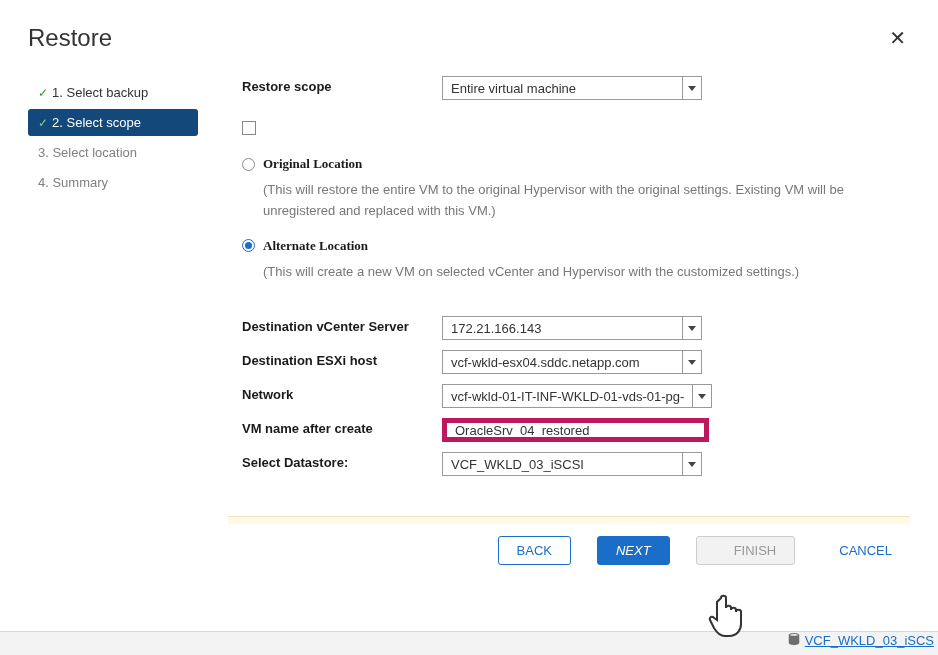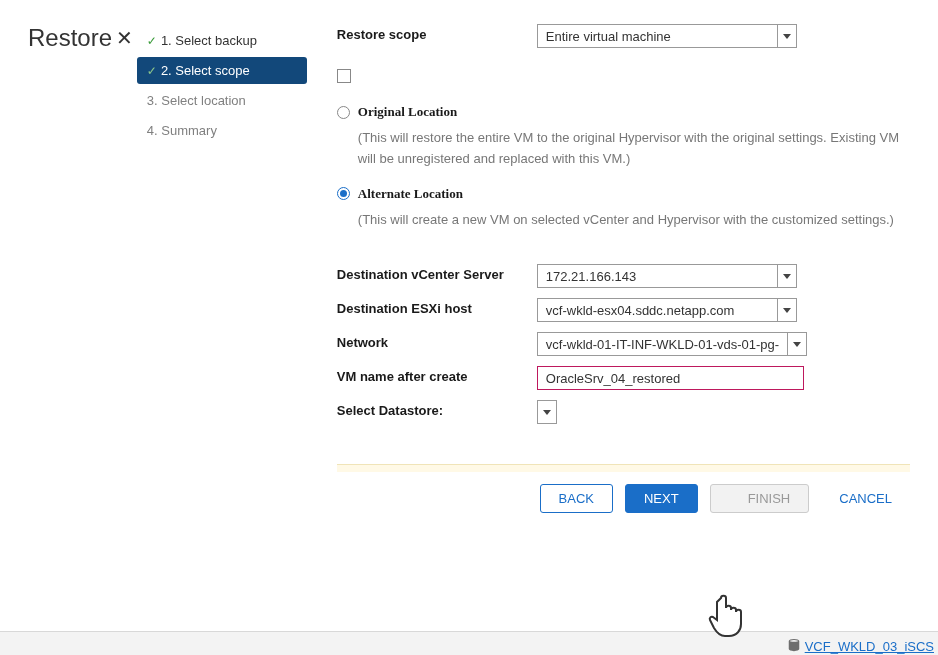--- a/index.html
+++ b/index.html
@@ -1,63 +1,63 @@
 <!DOCTYPE html>
 <html><head>
 <meta charset="utf-8">
 <style>
   * { box-sizing: border-box; margin: 0; padding: 0; }
   body { font-family: Arial, "Helvetica Neue", sans-serif; font-size: 13px; color: #333; background: #fff; width: 938px; height: 655px; position: relative; overflow: hidden; }
   
-  .dialog { padding: 24px 28px 16px 28px; height: 100%; display: flex; flex-direction: row; }
+  .dialog { padding: 24px 28px 16px 28px; height: 100%; display: flex; flex-direction: column; }
   .dlg-header { display: flex; justify-content: space-between; align-items: flex-start; margin-bottom: 24px; }
   .dlg-title { font-size: 24px; font-weight: 300; color: #333; }
   .close-x { font-size: 20px; color: #333; cursor: pointer; line-height: 1; background: none; border: none; padding: 4px; }
   
   .body { display: flex; flex: 1; }
   
   .steps { width: 180px; padding-right: 10px; }
   .step { padding: 6px 10px; margin: 3px 0; color: #808080; font-size: 13px; display: flex; align-items: center; }
   .step .check { color: #3b9c3b; margin-right: 4px; font-size: 12px; }
   .step.done { color: #333; }
   .step.active { background: #12487a; color: #fff; border-radius: 3px; }
   .step.active .check { color: #8bc58b; }
   
   .form { flex: 1; padding-left: 20px; }
-  .row { display: flex; margin-bottom: 18px; align-items: flex-start; }
+  .row { display: flex; margin-bottom: 18px; align-items: flex-start; margin-left: 14px; }
   .row.tight { margin-bottom: 10px; }
   .label { width: 200px; font-weight: bold; color: #1a1a1a; padding-top: 3px; }
   .ctrl { flex: 1; }
   
   .select { display: inline-flex; border: 1px solid #999; height: 24px; background: #fff; }
   .select-val { padding: 3px 8px; border-right: 1px solid #999; min-width: 240px; display: flex; align-items: center; color: #333; }
   .select-btn { width: 18px; display: flex; align-items: center; justify-content: center; cursor: pointer; background: #fff; }
   .caret { width: 0; height: 0; border-left: 4px solid transparent; border-right: 4px solid transparent; border-top: 5px solid #444; }
   
   .chk { width: 14px; height: 14px; border: 1px solid #888; display: inline-block; margin-top: 3px; }
   
   .radio-row { display: flex; align-items: center; margin-bottom: 8px; }
   .radio { width: 13px; height: 13px; border: 1px solid #888; border-radius: 50%; display: inline-flex; align-items: center; justify-content: center; margin-right: 8px; flex-shrink: 0; }
   .radio.sel { border-color: #1a6ec8; }
   .radio.sel::after { content: ""; width: 7px; height: 7px; border-radius: 50%; background: #1a6ec8; }
   .radio-label { font-weight: bold; color: #1a1a1a; font-family: Liberation Serif, serif; }
   .radio-help { color: #777; margin: 4px 0 16px 21px; line-height: 1.6; }
   
-  .txt { border: 1px solid #be185d; height: 24px; padding: 3px 8px; width: 267px; font-size: 13px; color: #333; }
+  .txt { border: 5px solid #be185d; height: 24px; padding: 3px 8px; width: 267px; font-size: 13px; color: #333; }
   
   .ytab { background: #fff9e6; height: 8px; margin: 40px 0 12px 0; border-top: 1px solid #f0e4b8; }
   
-  .footer { display: flex; justify-content: flex-end; align-items: center; gap: 12px; padding-bottom: 8px; }
+  .footer { display: flex; justify-content: flex-end; align-items: center; gap: 26px; padding-bottom: 8px; }
   .btn { font-size: 13px; padding: 6px 18px; border-radius: 3px; cursor: pointer; font-weight: normal; }
   .btn-outline { background: #fff; border: 1px solid #1a6ec8; color: #1a6ec8; }
-  .btn-primary { background: #1a6ec8; border: 1px solid #1a6ec8; color: #fff; }
+  .btn-primary { background: #1a6ec8; border: 1px solid #1a6ec8; color: #fff; font-style: italic; }
   .btn-disabled { background: #f2f2f2; border: 1px solid #ccc; color: #999; cursor: not-allowed; padding-left: 37px; }
   .btn-link { background: none; border: none; color: #1a6ec8; cursor: pointer; }
   
-  .behind { position: absolute; bottom: 0; left: 0; right: 0; height: 24px; background: #f3f3f3; border-top: 1px solid #d8d8d8; z-index: -1; display: flex; align-items: flex-end; justify-content: flex-end; padding-right: 4px; }
+  .behind { position: absolute; bottom: 0; left: 0; right: 0; height: 24px; background: #f3f3f3; border-top: 1px solid #d8d8d8; z-index: -1; display: flex; align-items: flex-start; justify-content: flex-end; padding-right: 4px; }
   .behind-link { color: #1a6ec8; text-decoration: underline; font-size: 13px; cursor: pointer; display: flex; align-items: center; gap: 4px; }
   .db-icon svg { width: 14px; height: 14px; fill: #6e6e6e; }
   
   .hand { position: absolute; left: 707px; top: 592px; width: 40px; height: 46px; pointer-events: none; z-index: 10; }
 </style>
 </head>
 <body>
 
 <div class="behind">
   <span class="behind-link">
@@ -172,20 +172,21 @@
         <div class="label">VM name after create</div>
         <div class="ctrl">
           <input class="txt" value="OracleSrv_04_restored" style="">
         </div>
       </div>
 
       <div class="row">
         <div class="label">Select Datastore:</div>
         <div class="ctrl">
           <div class="select">
+            <div class="select-val">VCF_WKLD_03_iSCSI</div>
             <div class="select-btn">
                 <span class="caret"></span>
               </div>
           </div>
         </div>
       </div>
 
       <div class="ytab"></div>
 
       <div class="footer">

